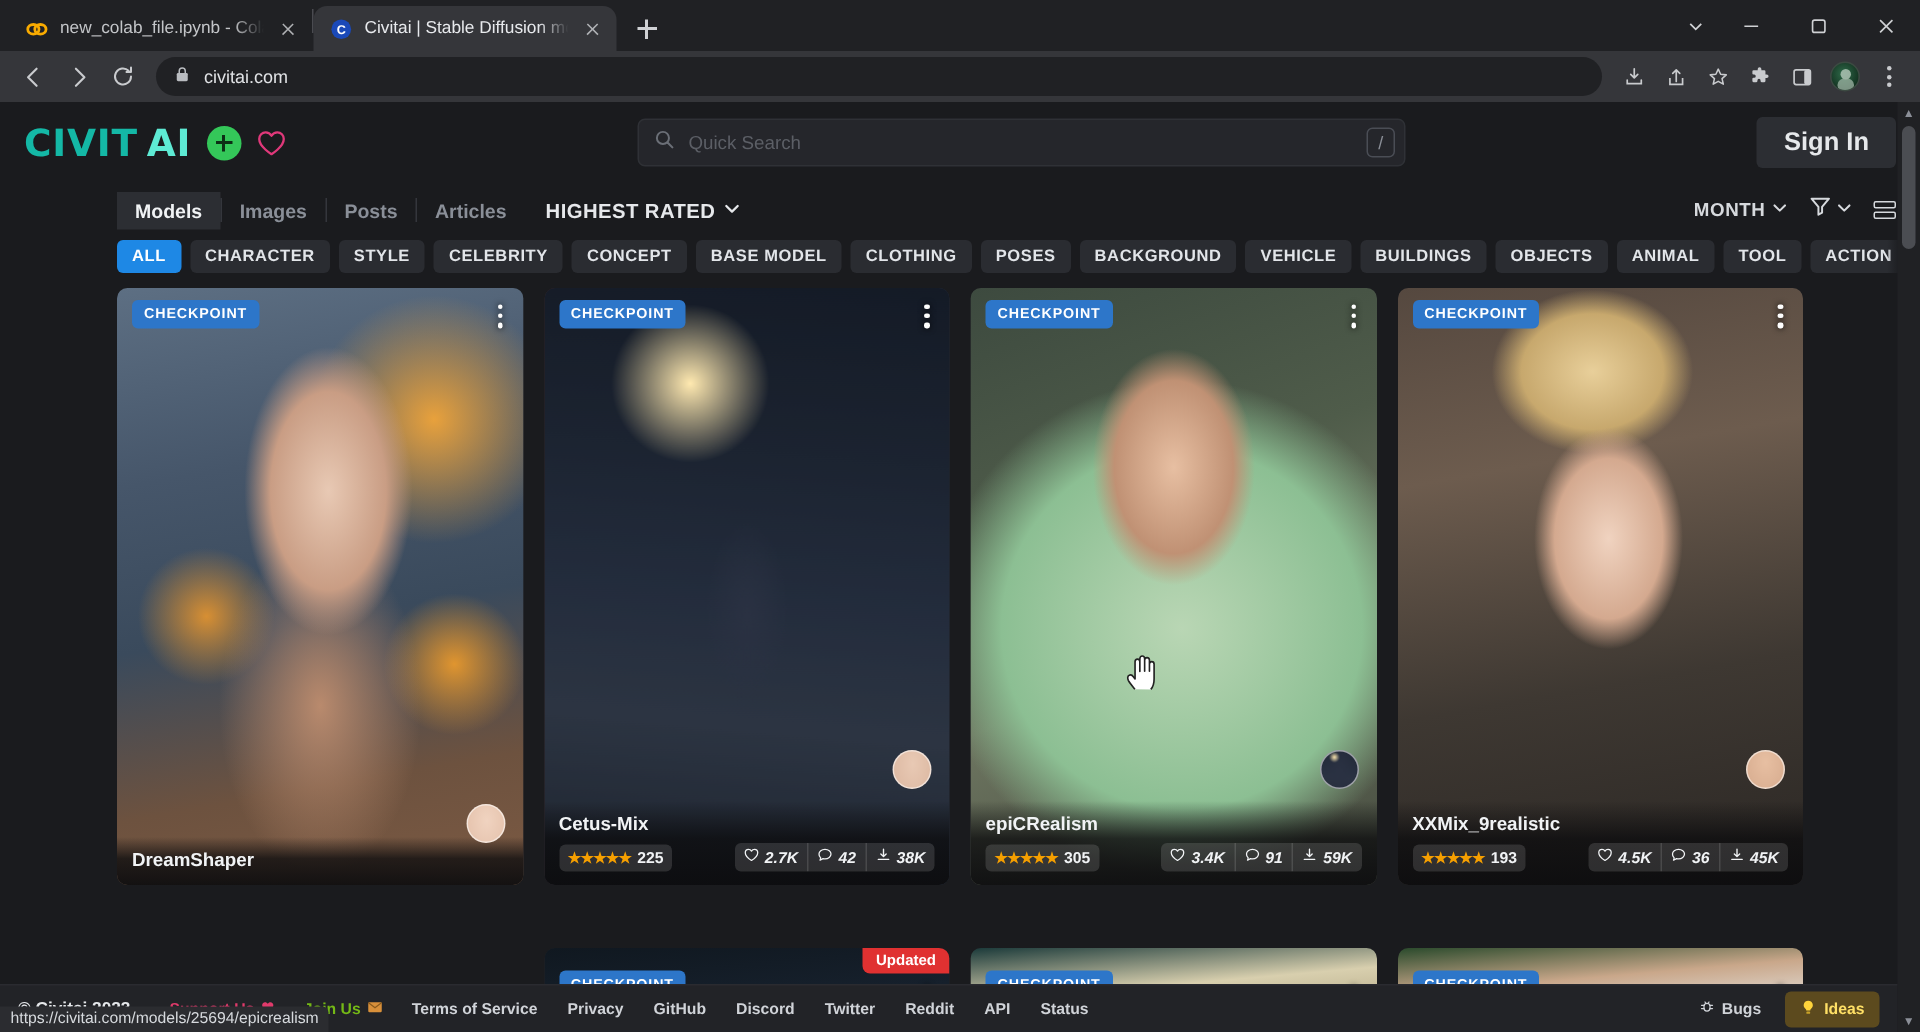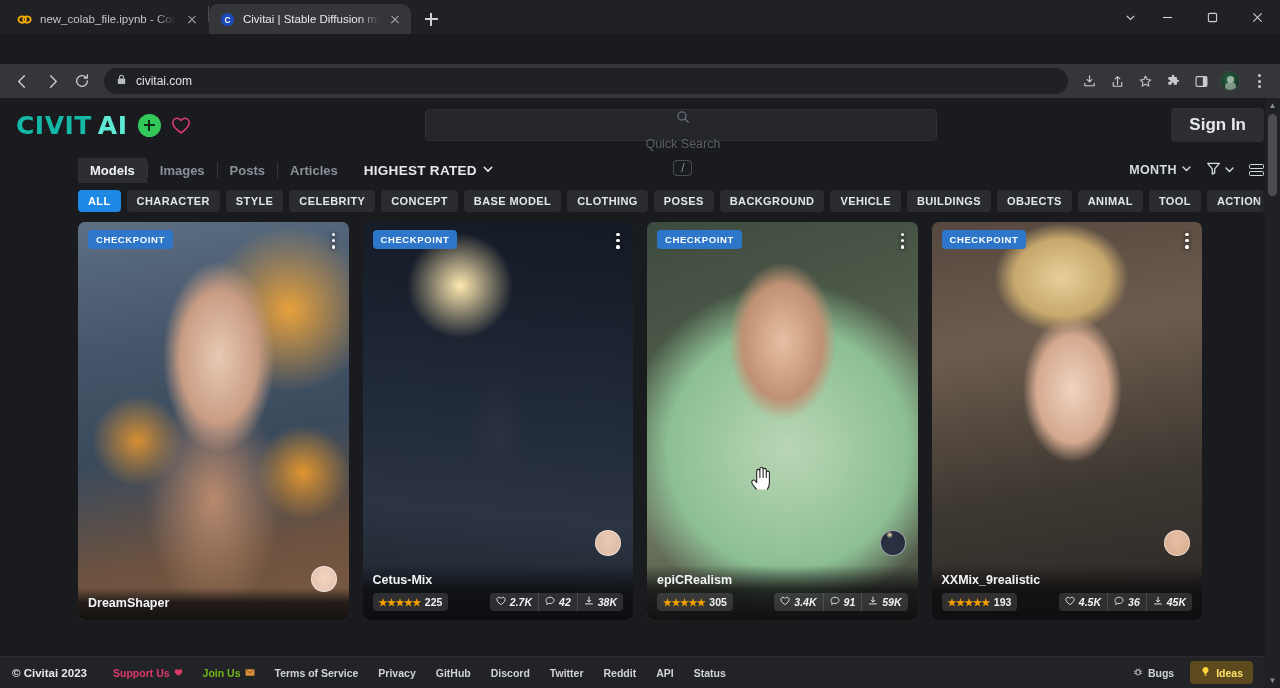--- a/index.html
+++ b/index.html
@@ -45,21 +45,21 @@
   .newtab::before { width:13px; height:1.5px; margin-left:-6.5px; margin-top:-.75px;}
   .newtab::after { width:1.5px; height:13px; margin-left:-.75px; margin-top:-6.5px;}
 
   .wincontrols { position:absolute; right:0; top:0; height:34px; display:flex; align-items:center; }
   .wc { width:45px; height:34px; display:flex; align-items:center; justify-content:center; color:#cfd1d4; }
   .wc svg { display:block; }
   .chev-tabsearch { width:30px; height:34px; display:flex; align-items:center; justify-content:center; }
 
   .omnibar {
     height: 34px; background: #35363a; display: flex; align-items: center;
-    padding: 0 8px; gap: 2px; flex: none; margin-top: 30px;
+    padding: 0 8px; gap: 2px; flex: none;
   }
   .navbtn { width: 28px; height: 28px; display:flex; align-items:center; justify-content:center; color:#c9cbce; border-radius:50%;}
   .urlbox {
     flex: 1; height: 26px; background: #202124; border-radius: 13px;
     display: flex; align-items: center; gap: 9px; padding: 0 12px;
     margin: 0 6px; font-size: 12px; color: #e0e2e5;
   }
   .tb-icons { display:flex; align-items:center; gap:2px; }
   .tb-ico { width:26px; height:26px; display:flex; align-items:center; justify-content:center; color:#c9cbce;}
   .avatar-btn { width:20px; height:20px; border-radius:50%; background: radial-gradient(circle at 45% 40%, #2f6b4a, #12301f 75%); margin:0 4px; border:1px solid #3c4a42; overflow:hidden; position:relative;}
@@ -84,21 +84,21 @@
     display:flex;align-items:center;justify-content:center;position:relative;
   }
   .plus-btn::before,.plus-btn::after{content:"";position:absolute;background:#0d2e16;}
   .plus-btn::before{width:11px;height:2.4px;}
   .plus-btn::after{width:2.4px;height:11px;}
   .heart-btn { color:#e0387a; display:flex;align-items:center;}
 
   .search-wrap { flex:1; display:flex; justify-content:center; }
   .searchbar {
     width: 512px; height: 32px; background: #25262b; border:1px solid #2f3136;
-    border-radius: 5px; display:flex; align-items:center; padding:0 6px 0 10px; gap:9px;flex-direction:column;
+    border-radius: 5px; display:flex; align-items:center; padding:0 6px 0 10px; gap:9px;
   }
   .searchbar .ph { flex:1; color:#5c5f66; font-size:12.5px; }
   .slash-key {
     width:19px;height:20px;border:1px solid #4a4d55;border-radius:4px;
     display:flex;align-items:center;justify-content:center;color:#8b8f98;font-size:12px;
   }
   .signin {
     background:#2c2e33; color:#e6e8eb; font-size:17px; font-weight:600;
     padding:7px 18px; border-radius:4px; border:none;
   }
@@ -685,20 +685,21 @@
             <svg width="11" height="11" viewBox="0 0 12 12">
                 <path d="M6 1.2a3.3 3.3 0 0 1 1.9 6c-.3.2-.4.5-.4.8v.4h-3v-.4c0-.3-.1-.6-.4-.8A3.3 3.3 0 0 1 6 1.2z" fill="#ffd43b"></path>
                 <rect x="4.6" y="9.1" width="2.8" height="1.7" rx=".7" fill="#c9a227"></rect>
               </svg>
           </span>
           <span>Ideas</span>
         </span>
       </span>
     </div>
 
+    <div class="statusurl">https://civitai.com/models/25694/epicrealism</div>
 
     <div class="scrollbar">
       <div class="sb-arrow" style="top:0">▲</div>
       <div class="sb-thumb"></div>
       <div class="sb-arrow" style="bottom:0">▼</div>
     </div>
 
     <svg class="cursor" style="left:748px; top:365px;" width="26" height="30" viewBox="0 0 26 30">
       <path d="M8.6 26.5c-1.4-1.8-3.4-4.1-4.3-5.8-.8-1.6-.6-3 .5-3.5 1-.5 2.1 0 2.9 1.1l1 1.3V8.2c0-1 .7-1.8 1.6-1.8s1.6.8 1.6 1.8v6.4V6.1c0-1 .7-1.8 1.6-1.8s1.6.8 1.6 1.8v8.4V7.2c0-1 .7-1.8 1.6-1.8s1.6.8 1.6 1.8v7.3V9.8c0-1 .7-1.7 1.5-1.7s1.6.7 1.6 1.7v9.8c0 3.5-1 5.6-2.2 7" fill="#fff" stroke="#222" stroke-width="1.1" stroke-linejoin="round"></path>
     </svg>

